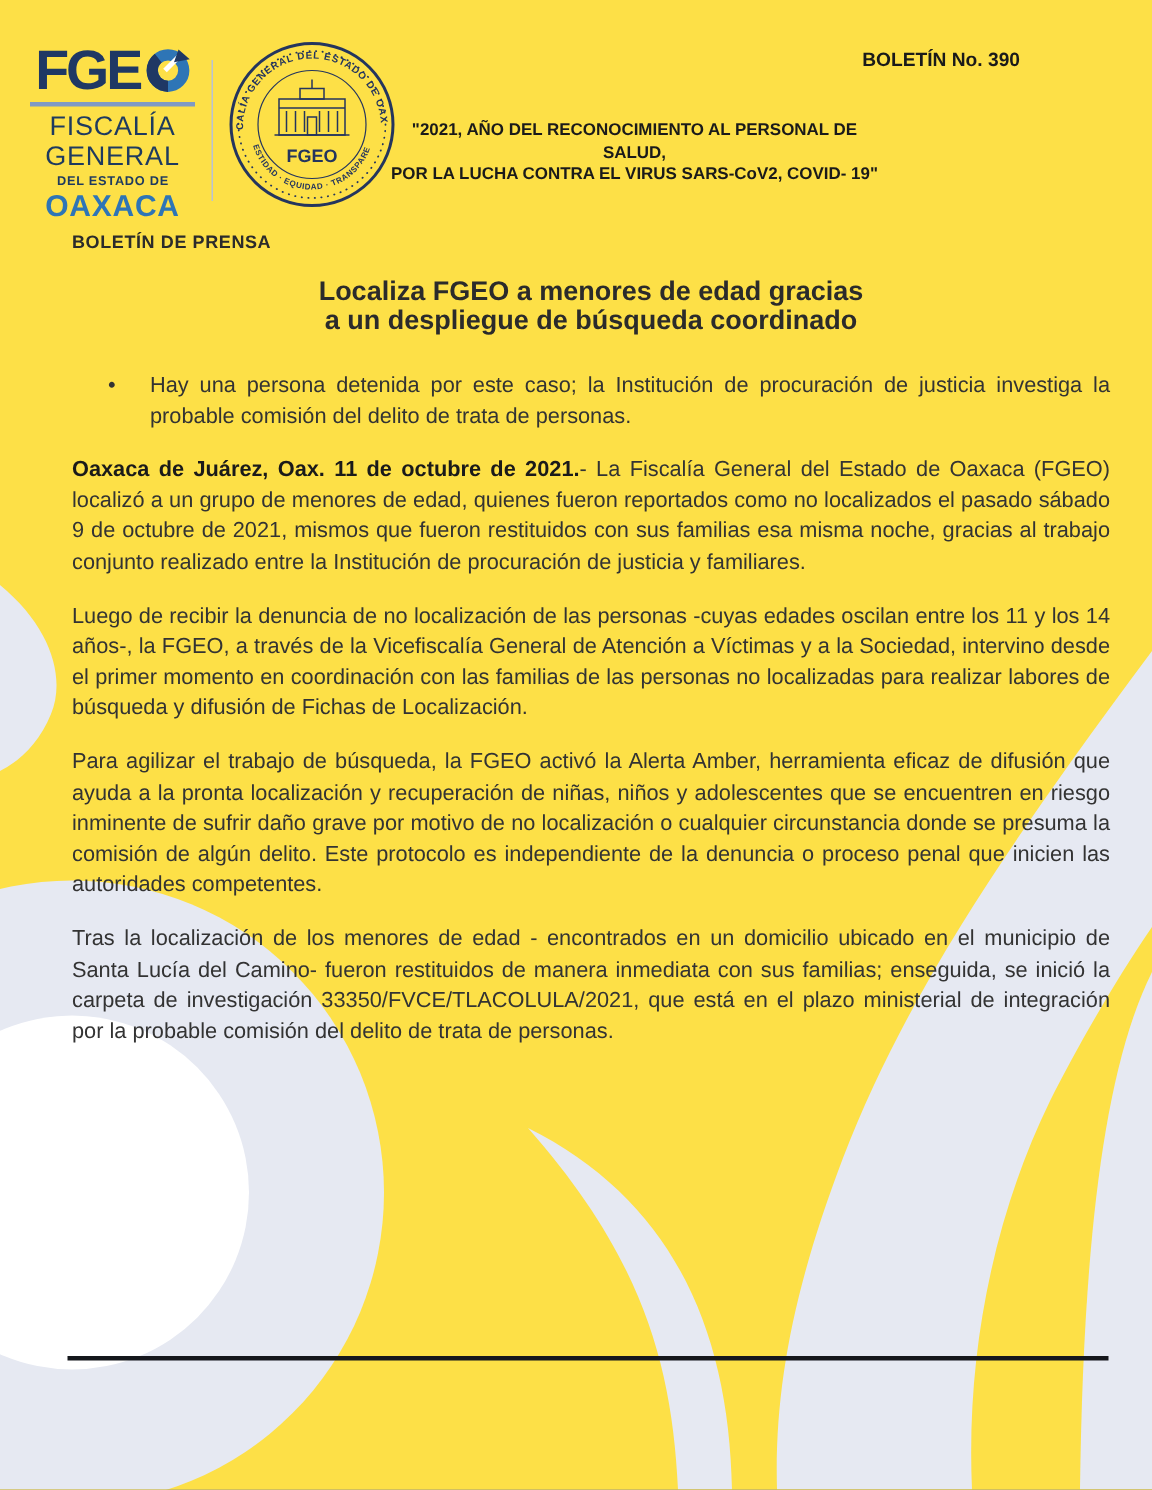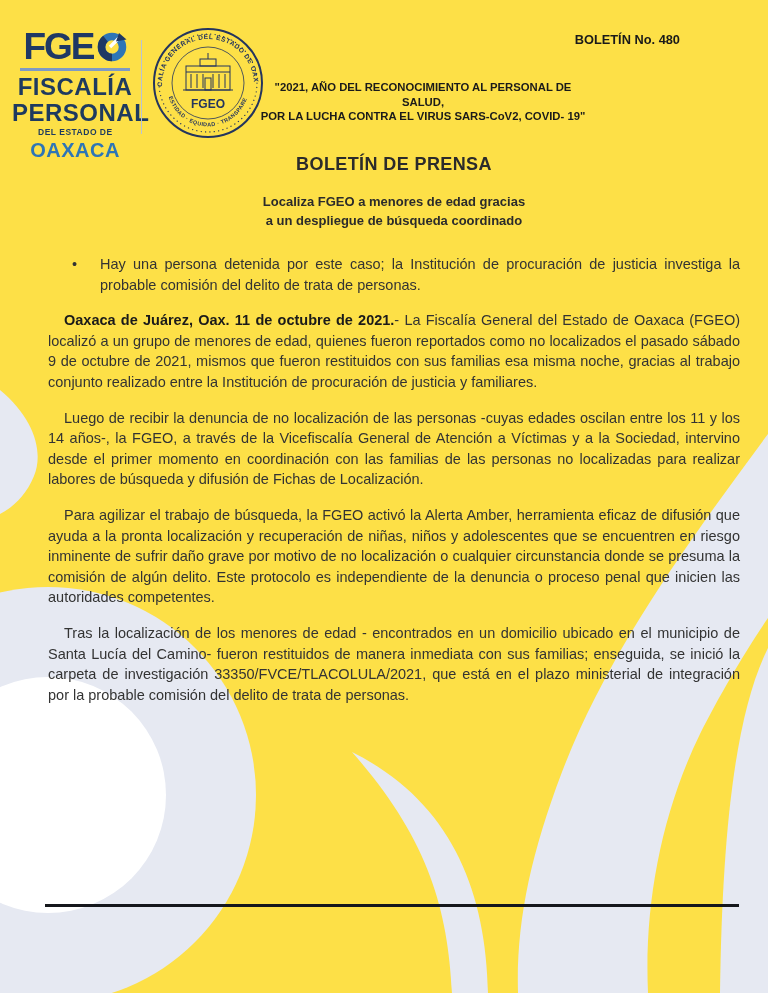--- a/index.html
+++ b/index.html
@@ -16,43 +16,43 @@
   }
   
   .watermark{position:absolute;inset:0;z-index:0;}
   
   .header{position:absolute;top:0;left:0;right:0;height:150px;z-index:2;}
   .logo{position:absolute;left:12px;top:28px;width:126px;text-align:center;line-height:1;}
   .logo-acronym{display:flex;align-items:center;justify-content:center;gap:1px;
     font-weight:bold;font-size:37px;letter-spacing:-2px;color:#1f3864;}
   .logo-acronym .swoosh{margin-left:2px;}
   .logo-rule{height:3px;margin:3px 8px 4px 8px;background:#7f9ac4;}
-  .logo-fiscalia,.logo-general{font-weight:bold;font-size:24px;color:#1e3a5f;letter-spacing:.5px;}
+  .logo-fiscalia,.logo-general{font-weight:normal;font-size:18px;color:#1e3a5f;letter-spacing:.5px;}
   .logo-general{margin-top:2px;}
   .logo-del{display:flex;align-items:center;gap:20px;margin:3px 6px;color:#1e3a5f;}
   .logo-del .dline{flex:1;height:4px;border-top:1px solid #7f9ac4;border-bottom:1px solid #7f9ac4;}
   .logo-del .dtext{font-weight:bold;font-size:8.5px;letter-spacing:.5px;white-space:nowrap;}
   .logo-oaxaca{font-weight:bold;font-size:20px;color:#2e75b6;letter-spacing:.5px;}
   .header-divider{position:absolute;left:141px;top:40px;width:1px;height:94px;background:#b9c2d4;}
   .seal{position:absolute;left:150px;top:24px;}
   .motto{position:absolute;left:252px;top:80px;width:342px;text-align:center;
     font-weight:bold;font-size:11.3px;line-height:14.5px;color:#1a1a1a;}
   .bulletin-number{position:absolute;top:32px;right:104px;
     font-weight:bold;font-size:12.8px;color:#1a1a1a;}
   
   .content{position:absolute;top:148px;left:48px;right:44px;z-index:2;}
-  .doc-title{text-align:center;font-weight:bold;font-size:18px;letter-spacing:.4px;
+  .doc-title{font-weight:bold;font-size:12px;letter-spacing:.4px;
     color:#2b2b2b;margin:6px 0 0 0;}
-  .doc-subtitle{text-align:center;font-weight:bold;font-size:13px;line-height:19px;
+  .doc-subtitle{text-align:center;font-weight:bold;font-size:18px;line-height:19px;
     color:#2b2b2b;margin:17px 0 0 0;}
   .bullet-item{position:relative;margin:24px 0 0 0;padding-left:52px;
     font-size:14.5px;line-height:20.6px;text-align:justify;}
   .bullet-marker{position:absolute;left:24px;top:0;font-size:14.5px;}
   .para{margin:15px 0 0 0;font-size:14.5px;line-height:20.6px;text-align:justify;}
-  .para b{color:#1a1a1a;margin-left:16px;}
+  .para b{color:#1a1a1a;}
   
   .footer{position:absolute;top:904px;left:45px;right:45px;z-index:2;text-align:center;}
   .footer-rule{height:2.5px;background:#15171c;margin-bottom:5px;}
   .footer-note{font-family:"Liberation Serif", serif;font-weight:bold;
     font-size:13.8px;line-height:19px;color:#5a5e66;}
 </style>
 </head>
 <body>
 
 <div class="page">
@@ -75,21 +75,21 @@
         <span>FGE</span>
         <svg class="swoosh" width="30" height="30" viewBox="0 0 30 30">
           <circle cx="15" cy="15" r="10.5" fill="none" stroke="#2e75b6" stroke-width="7.5"></circle>
           <path d="M15,25.5 a10.5,10.5 0 0 1 -10.5,-10.5 a10.5,10.5 0 0 1 4,-8.2" fill="none" stroke="#1f3864" stroke-width="7.5"></path>
           <line x1="24" y1="4" x2="13" y2="15" stroke="#ffffff" stroke-width="3.4"></line>
           <polygon points="22,1 29.5,7.5 19,9.5" fill="#1f3864"></polygon>
         </svg>
       </div>
       <div class="logo-rule"></div>
       <div class="logo-fiscalia">FISCALÍA</div>
-      <div class="logo-general">PERSONAL</div>
+      <div class="logo-general">GENERAL</div>
       <div class="logo-del">
         <span class="dline"></span>
         <span class="dtext">DEL ESTADO DE</span>
         <span class="dline"></span>
       </div>
       <div class="logo-oaxaca">OAXACA</div>
     </div>
 
     <div class="header-divider"></div>
 
@@ -122,21 +122,21 @@
         <line x1="33" y1="66" x2="83" y2="66"></line>
       </g>
       <text x="58" y="84" text-anchor="middle" font-family="Liberation Sans, sans-serif" font-weight="bold" font-size="12" fill="#24355e">FGEO</text>
     </svg>
 
     <div class="motto">
       <div>"2021, AÑO DEL RECONOCIMIENTO AL PERSONAL DE SALUD,</div>
       <div>POR LA LUCHA CONTRA EL VIRUS SARS-CoV2, COVID- 19"</div>
     </div>
 
-    <div class="bulletin-number">BOLETÍN No. 480</div>
+    <div class="bulletin-number">BOLETÍN No. 390</div>
   </div>
 
   <div class="content">
     <h1 class="doc-title">BOLETÍN DE PRENSA</h1>
 
     <h2 class="doc-subtitle">
       <span>Localiza FGEO a menores de edad gracias</span><br>
       <span>a un despliegue de búsqueda coordinado</span>
     </h2>
 

